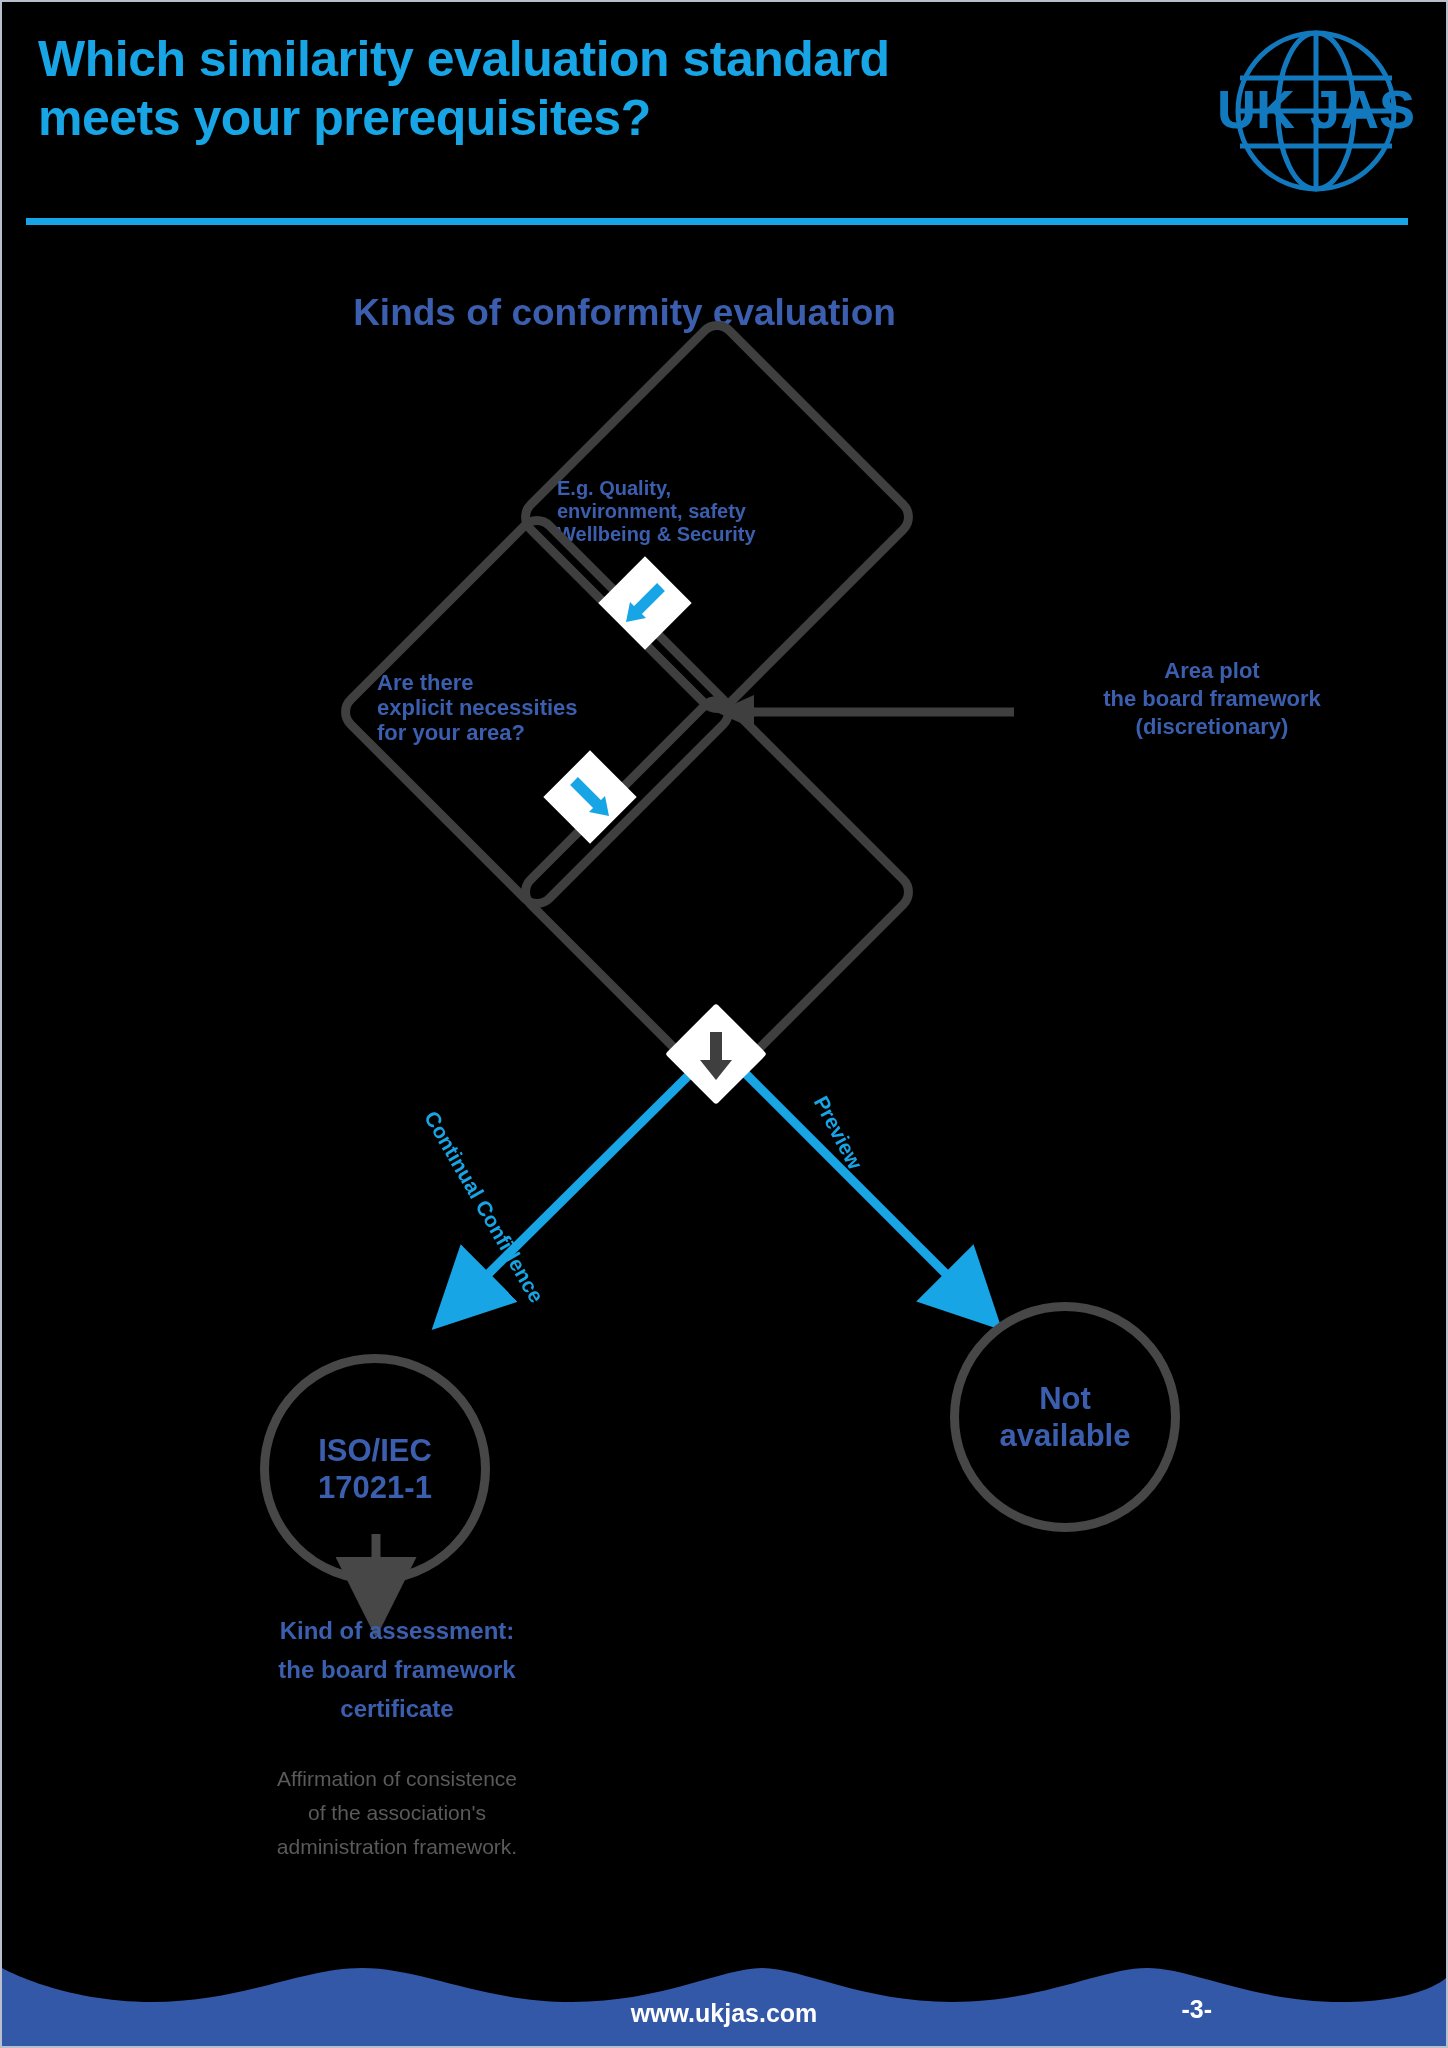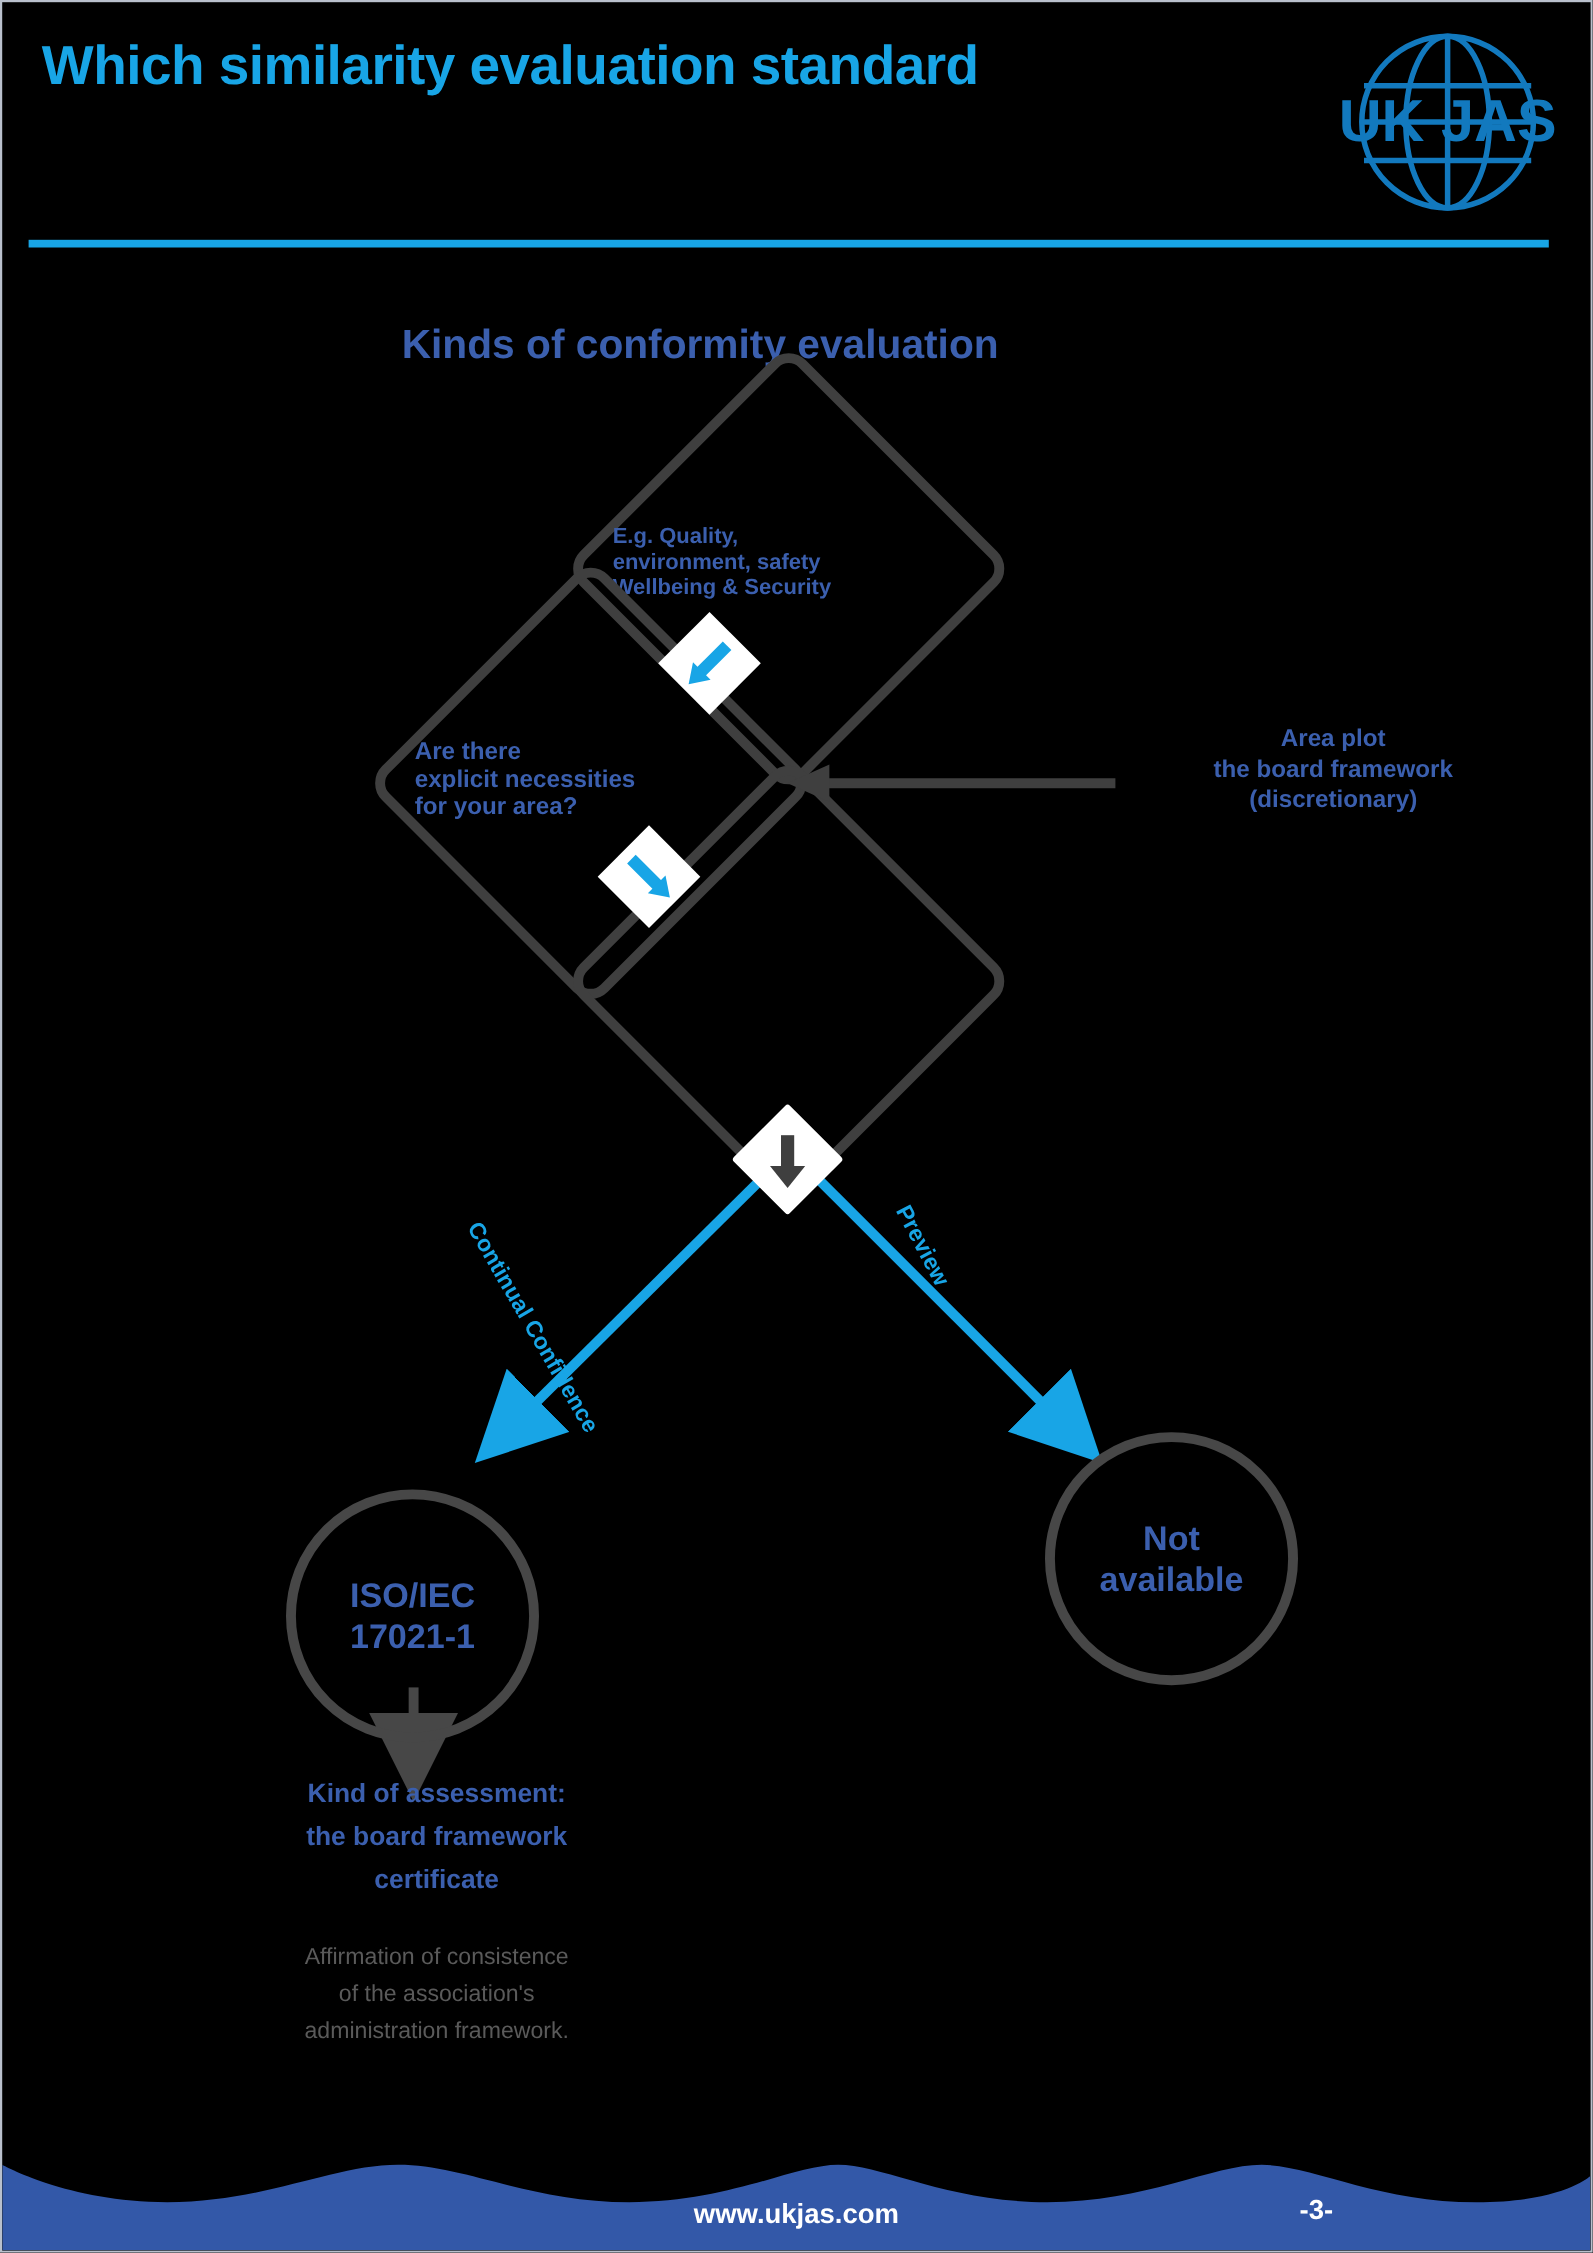--- a/index.html
+++ b/index.html
@@ -39,21 +39,21 @@
   
   #logo {
     position: absolute; right: 30px; top: 14px;
     width: 200px; height: 190px;
   }
   #logo svg { display:block; }
 
   
   #flow-heading {
     position: absolute;
-    left: 16px; top: 290px; width: 1257px;
+    left: 4px; top: 290px; width: 1257px;
     text-align: center;
     color: #3b5fae;
     font-size: 37px;
     font-weight: bold;
   }
   #flow-heading .shifty { display:inline-block; transform: translateX(-10px); }
 
   .diamond {
     position: absolute;
     border: 9px solid #3f3f3f;
@@ -175,20 +175,21 @@
   }
 </style>
 </head>
 <body>
 
 <div id="page">
 
   <div id="header">
     <div id="title">
       <span>Which similarity evaluation standard</span>
+      <span id="title-line2">meets your prerequisites?</span>
     </div>
 
     <div id="logo">
       <svg width="200" height="190" viewBox="0 0 200 190">
         <g fill="none" stroke="#1279be" stroke-width="5">
           <circle cx="100" cy="95" r="78"></circle>
           <ellipse cx="100" cy="95" rx="38" ry="78"></ellipse>
           <line x1="100" y1="17" x2="100" y2="173"></line>
           <line x1="24" y1="62" x2="176" y2="62"></line>
           <line x1="22" y1="95" x2="178" y2="95"></line>

